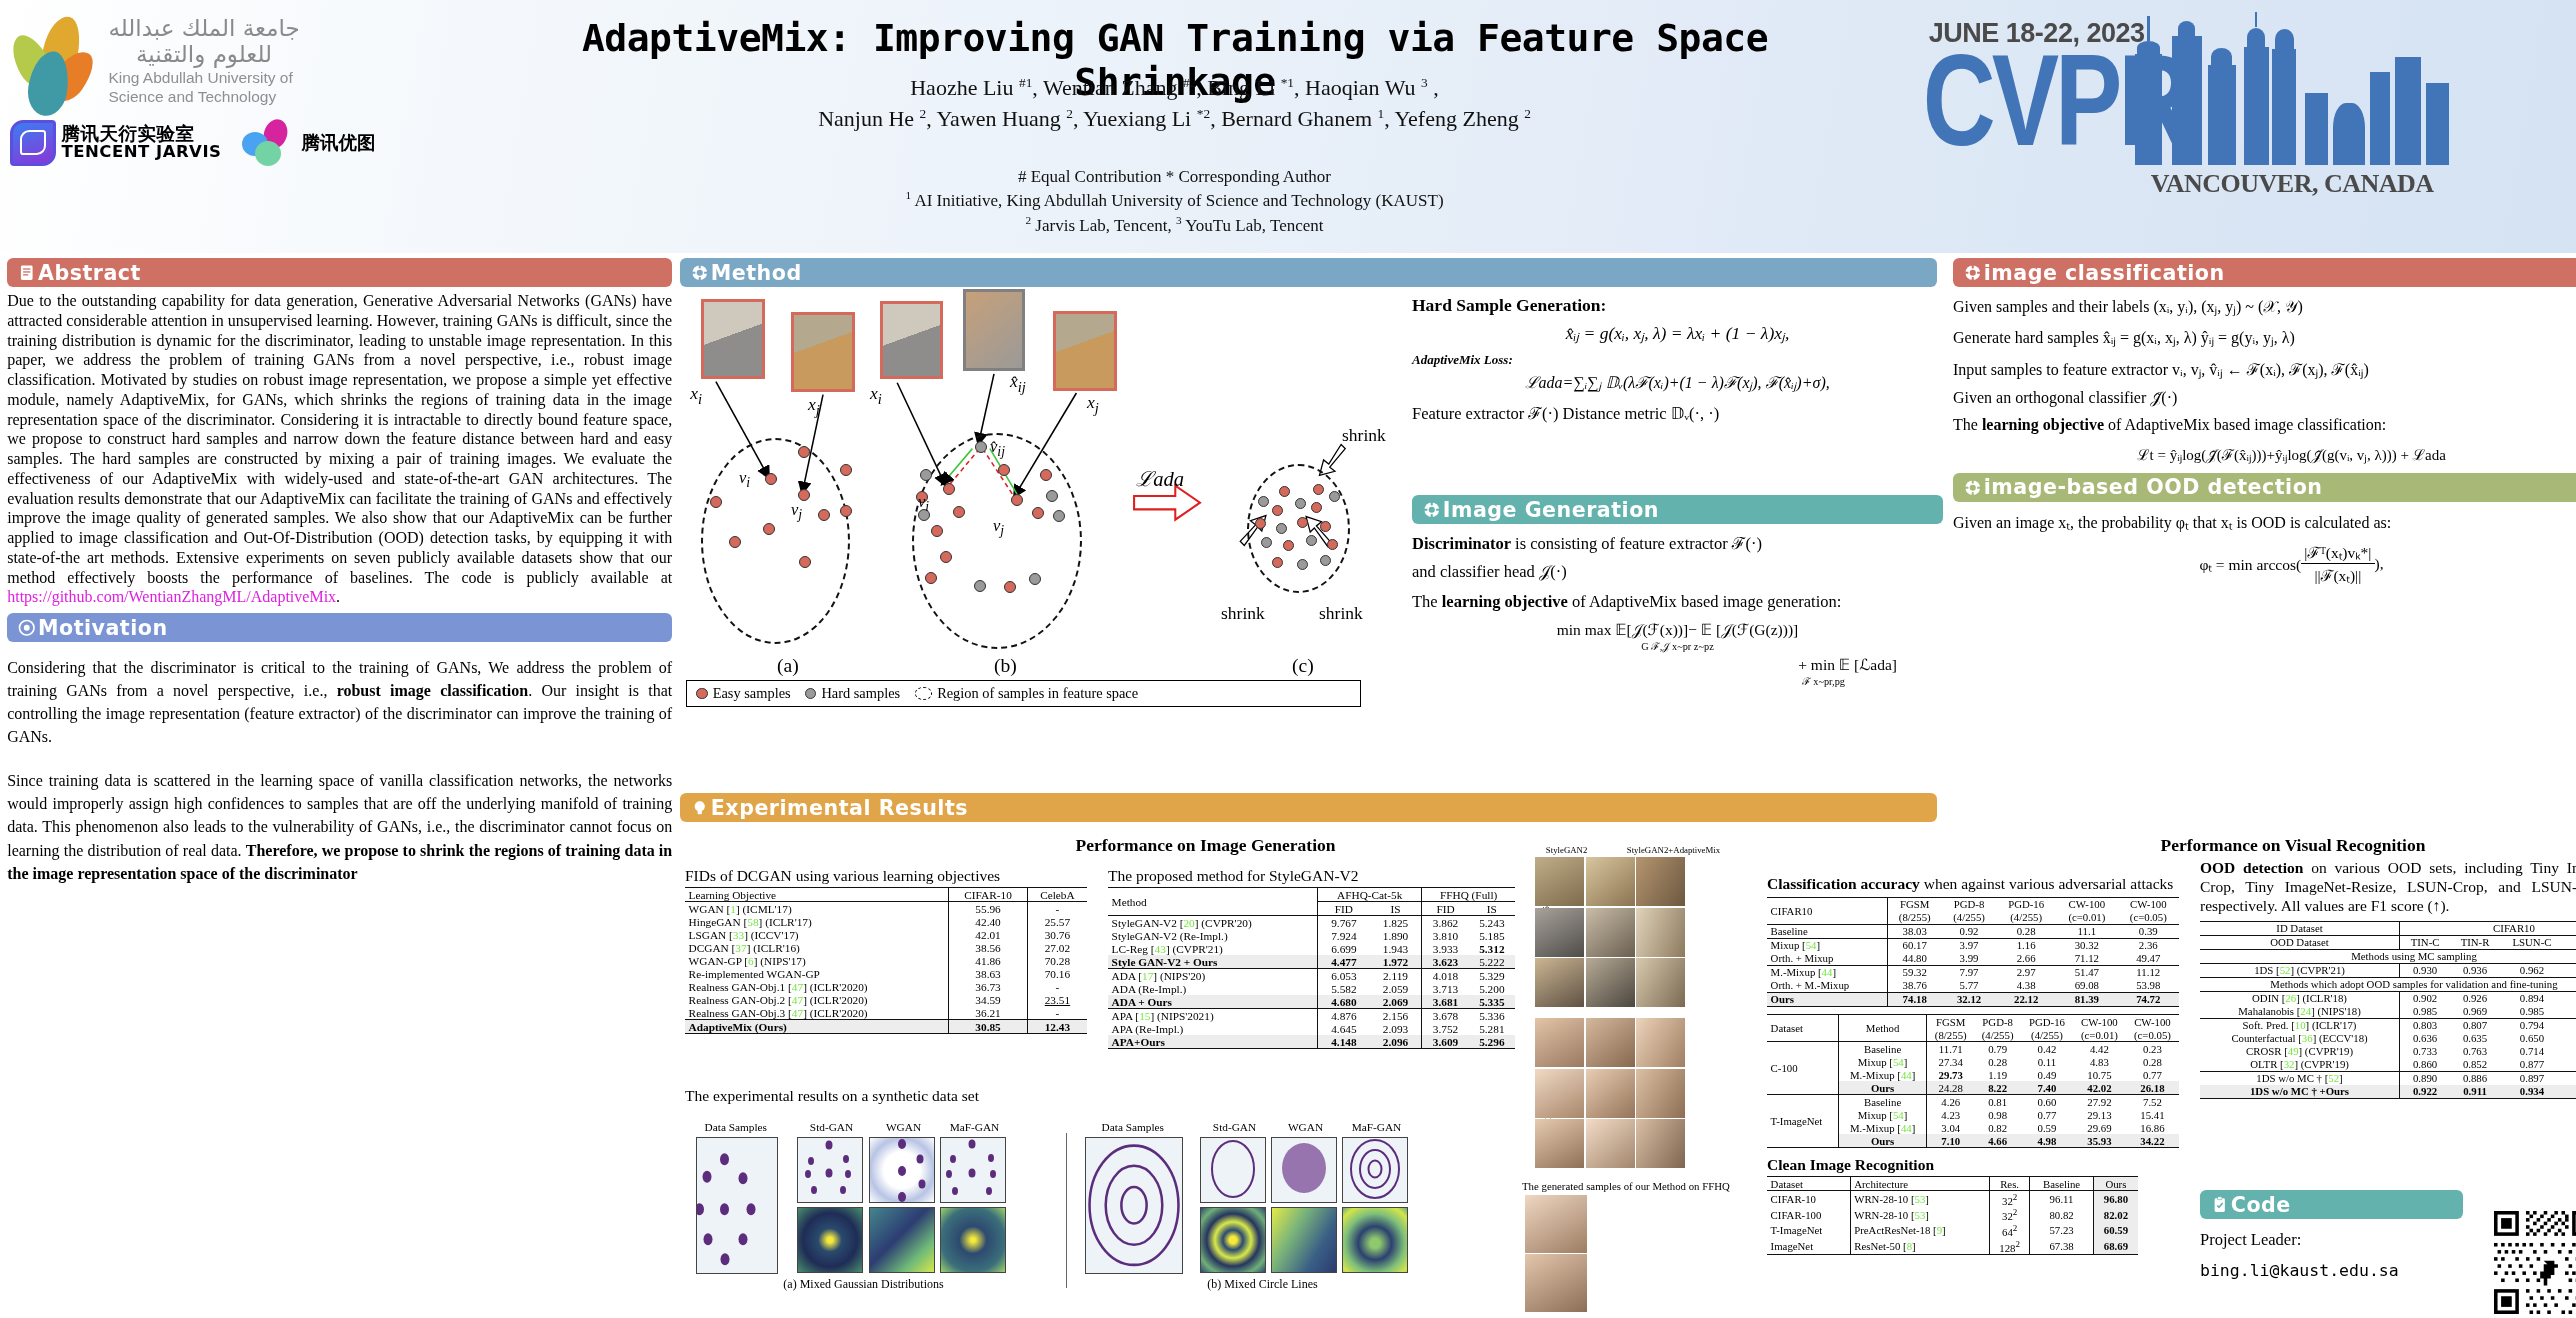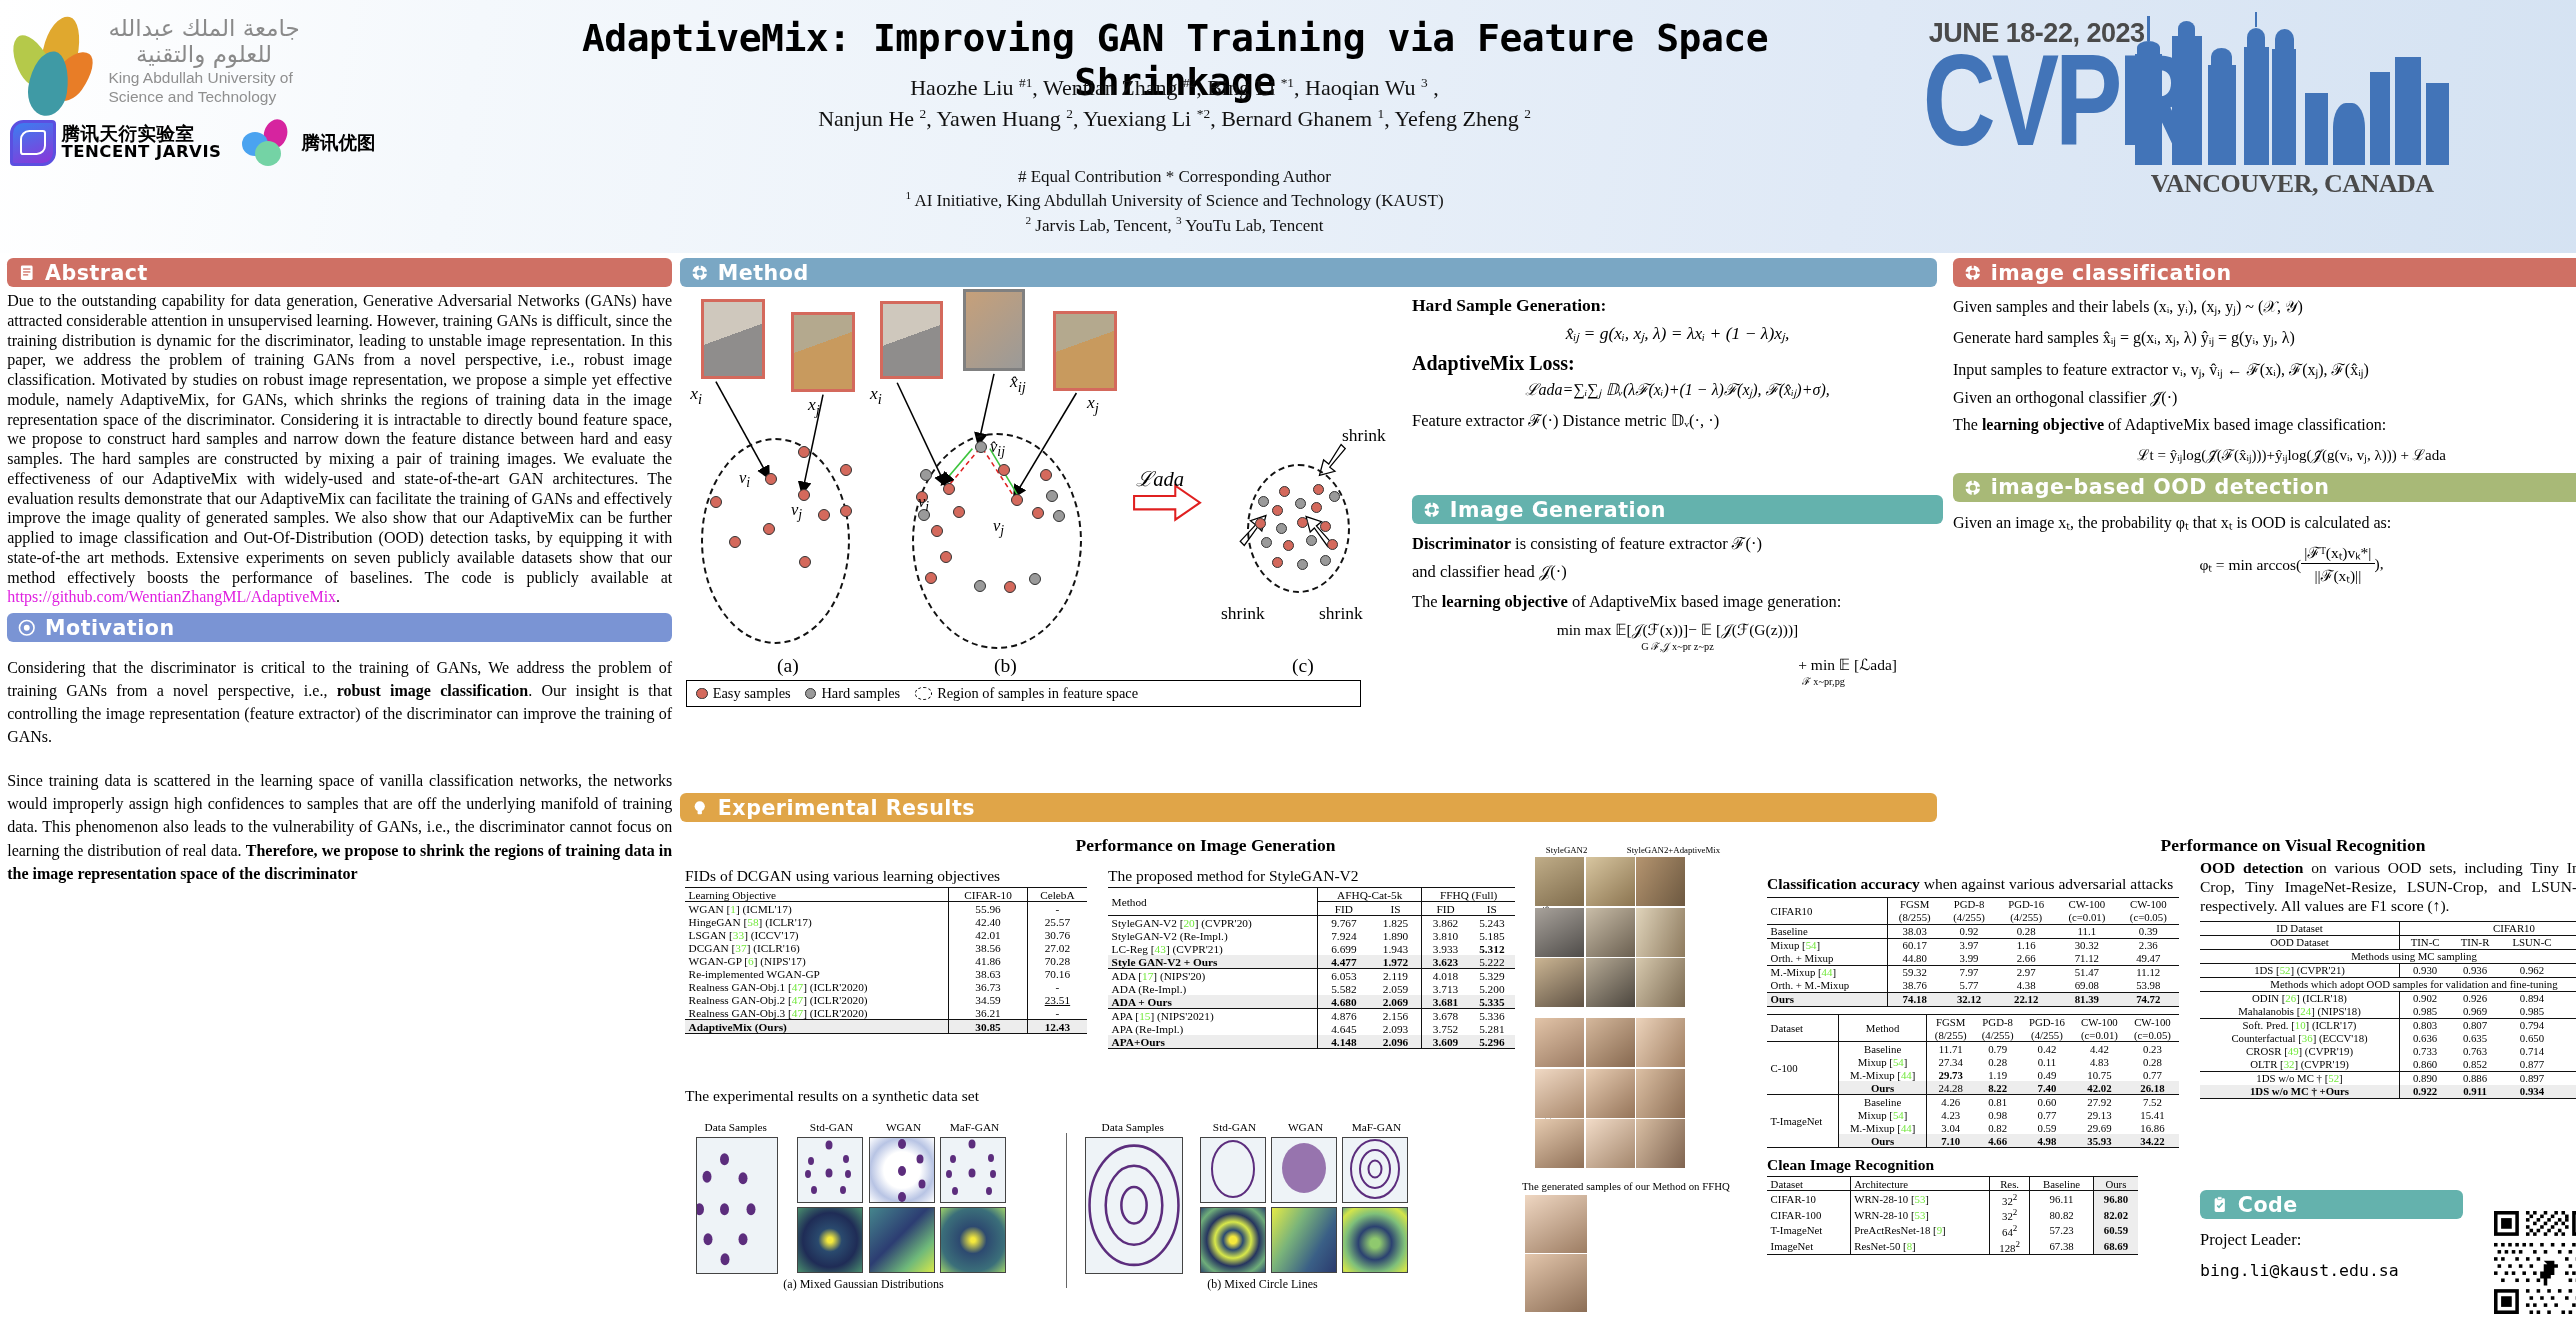--- a/index.html
+++ b/index.html
@@ -58,21 +58,21 @@
   .cvpr-main { position:absolute; left:30px; top:40px; font-family:"Liberation Sans",sans-serif;
                font-weight:bold; font-size:101px; color:#4274b8; letter-spacing:-4.1px; line-height:0.86;
                transform:scaleY(1.28); transform-origin: top left;}
   .cvpr-city { position:absolute; left:216px; top:164px; font-family:Liberation Serif, serif;
                font-weight:bold; font-size:26px; color:#4a4a4a; letter-spacing:-0.5px;margin-left:42px;}
   .skyline { position:absolute; left:227px; top:5.2px; width:464px; height:155px;}
   .bld { position:absolute; bottom:0; background:#4274b8; }
 
   
   .banner {
-    height:29px; border-radius:6.2px; display:flex; align-items:center; gap:9px;
+    height:29px; border-radius:6.2px; display:flex; align-items:center; gap:2px;
     padding:0 11.3px; color:#fff;
   }
   .banner .bt {
     font-family:"DejaVu Sans", sans-serif; font-weight:bold; font-size:20.6px; letter-spacing:0.5px;
   }
   .bicon { width:17.5px; height:17.5px; flex:0 0 auto; display:block;}
 
   .col { position:absolute; }
 
   
@@ -344,21 +344,21 @@
   <span style="font-size:14.4px;margin-left:-9.3px;">Easy samples</span>
   <span class="dot hard" style="position:relative;width:11.3px;height:11.3px;display:inline-block;"></span>
   <span style="font-size:14.4px;margin-left:-9.3px;">Hard samples</span>
   <span style="display:inline-block;width:17.5px;height:12.4px;border:1.3px dashed #000;border-radius:50%;"></span>
   <span style="font-size:14.4px;margin-left:-9.3px;">Region of samples in feature space</span>
 </div>
 
 <div class="col" style="left:1412px;top:295px;width:531px;">
   <div style="font-size:17.5px;font-weight:bold;">Hard Sample Generation:</div>
   <div style="font-size:17.5px;text-align:center;margin-top:4.1px;font-style:italic;">x̂ᵢⱼ = g(xᵢ, xⱼ, λ) = λxᵢ + (1 − λ)xⱼ,</div>
-  <div style="font-size:20px;font-weight:bold;margin-top:8.2px;">AdaptiveMix Loss:</div>
+  <div style="font-size:13px;font-weight:bold;margin-top:8.2px;font-style:italic;">AdaptiveMix Loss:</div>
   <div style="font-size:16px;text-align:center;margin-top:3.1px;font-style:italic;">ℒada=∑ᵢ∑ⱼ 𝔻ᵥ(λℱ(xᵢ)+(1 − λ)ℱ(xⱼ), ℱ(x̂ᵢⱼ)+σ),</div>
   <div style="font-size:16.5px;margin-top:7.2px;">Feature extractor  ℱ(·)   Distance metric  𝔻ᵥ(·, ·)</div>
 </div>
 
 <div class="col" style="left:1412px;top:495px;width:531px;">
   <div class="banner" style="background:#64b2ad;">
     <svg class="bicon" viewBox="0 0 24 24">
       <circle cx="12" cy="12" r="10" fill="#fff"></circle>
       <circle cx="12" cy="12" r="4.2" fill="#64b2ad"></circle>
       <rect x="10.6" y="0" width="2.8" height="6" fill="#64b2ad"></rect>

